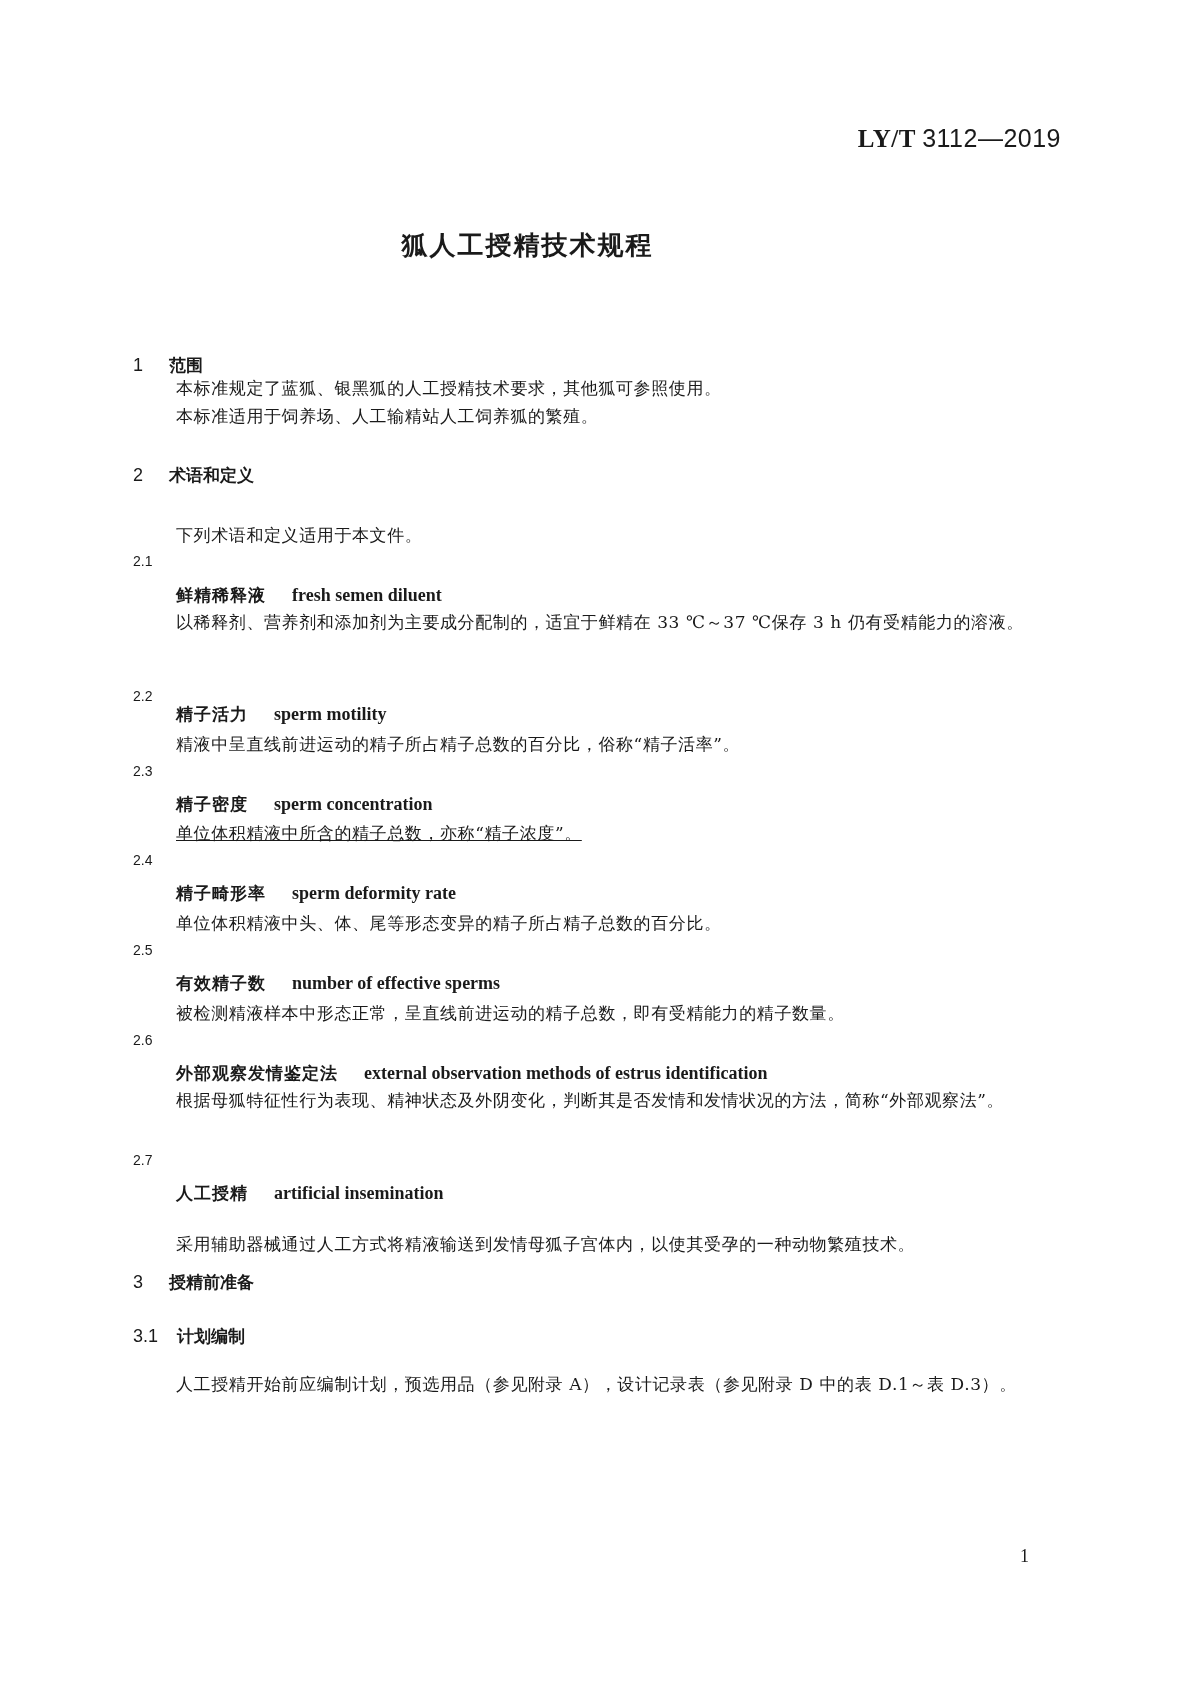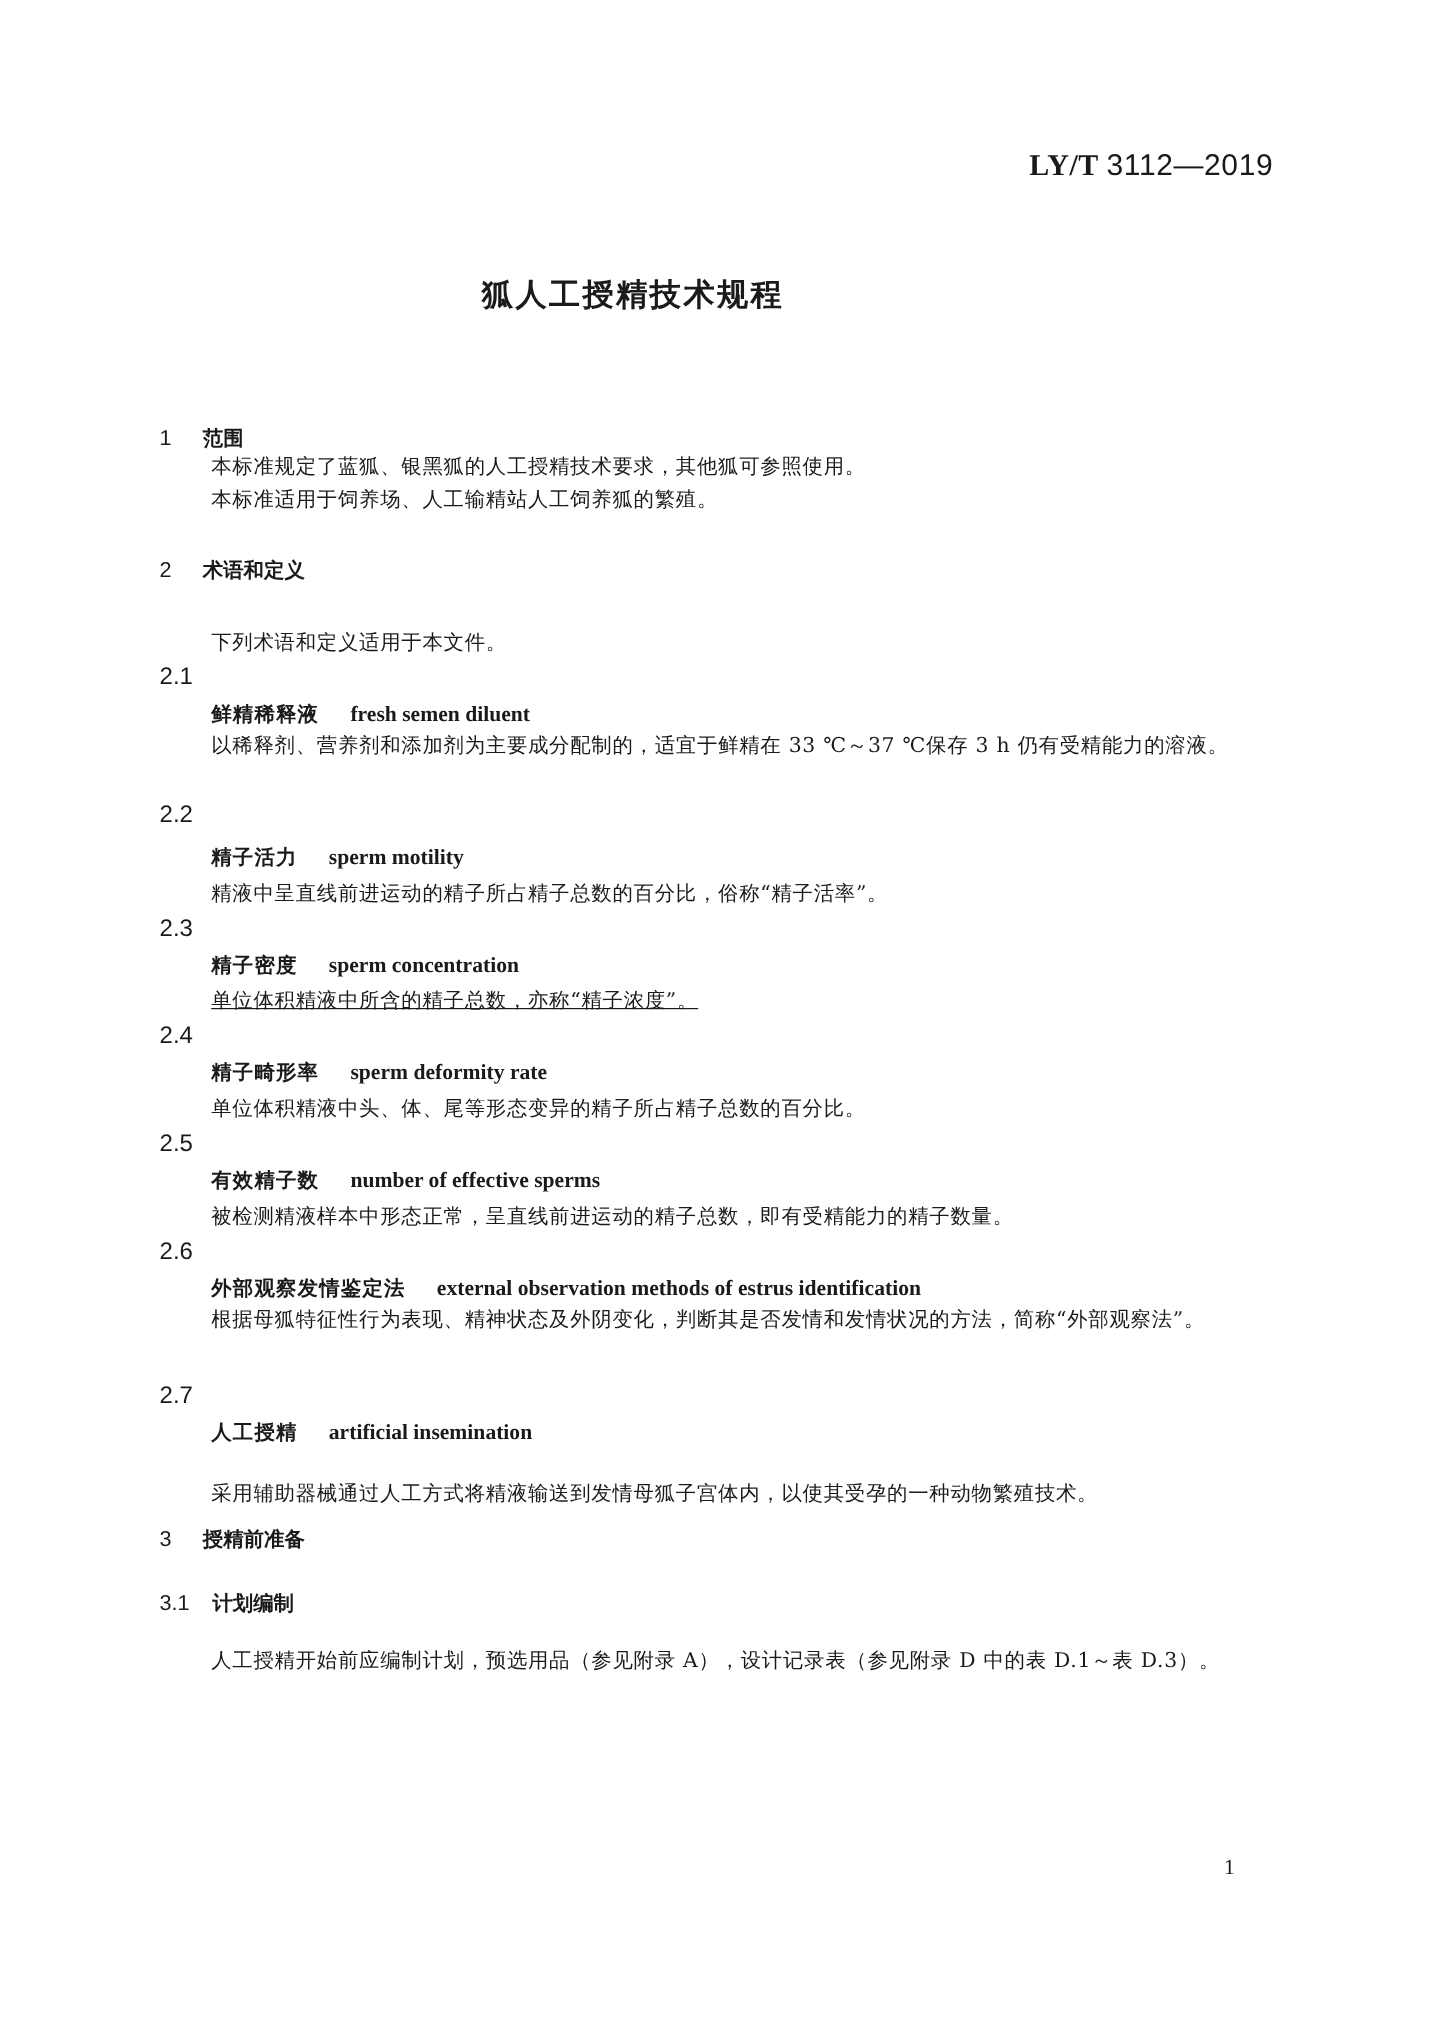--- a/index.html
+++ b/index.html
@@ -31,21 +31,21 @@
     }
     .h2 .sec-num { display: inline-block; width: 44px; font-weight: normal; font-family: "Liberation Sans", sans-serif; font-size: 18px; }
     .para {
       left: 133px; width: 926px;
       font-size: 17px; line-height: 32px; letter-spacing: 0.6px;
       text-indent: 43px; text-align: justify;
     }
     .para-one { left: 176px; font-size: 17px; letter-spacing: 0.6px; white-space: nowrap; }
     .term-num {
       left: 133px;
-      font-family: "Liberation Sans", sans-serif; font-size: 20px;
+      font-family: "Liberation Sans", sans-serif; font-size: 14px;
     }
     .term-head {
       left: 176px; white-space: nowrap;
       font-size: 17px; font-weight: bold;
     }
     .term-head .zh { font-family: "DejaVu Sans", sans-serif; letter-spacing: 1px; }
     .term-head .en { font-family: "Liberation Serif", serif; font-size: 18px; margin-left: 26px; }
     .page-num {
       left: 1020px; top: 1546px;
       font-family: "Liberation Serif", serif; font-size: 18px;
@@ -71,21 +71,21 @@
   <span class="sec-num">2</span><span>术语和定义</span>
 </div>
 <div class="abs para-one" style="top:524px;">下列术语和定义适用于本文件。</div>
 
 <div class="abs term-num" style="top:553px;">2.1</div>
 <div class="abs term-head" style="top:584px;">
   <span class="zh">鲜精稀释液</span><span class="en">fresh semen diluent</span>
 </div>
 <div class="abs para" style="top:606px;">以稀释剂、营养剂和添加剂为主要成分配制的，适宜于鲜精在 33 ℃～37 ℃保存 3 h 仍有受精能力的溶液。</div>
 
-<div class="abs term-num" style="top:668px;">2.2</div>
+<div class="abs term-num" style="top:688px;">2.2</div>
 <div class="abs term-head" style="top:703px;">
   <span class="zh">精子活力</span><span class="en">sperm motility</span>
 </div>
 <div class="abs para-one" style="top:733px;">精液中呈直线前进运动的精子所占精子总数的百分比，俗称“精子活率”。</div>
 
 <div class="abs term-num" style="top:763px;">2.3</div>
 <div class="abs term-head" style="top:793px;">
   <span class="zh">精子密度</span><span class="en">sperm concentration</span>
 </div>
 <div class="abs para-one" style="top:822px;text-decoration:underline;">单位体积精液中所含的精子总数，亦称“精子浓度”。</div>

